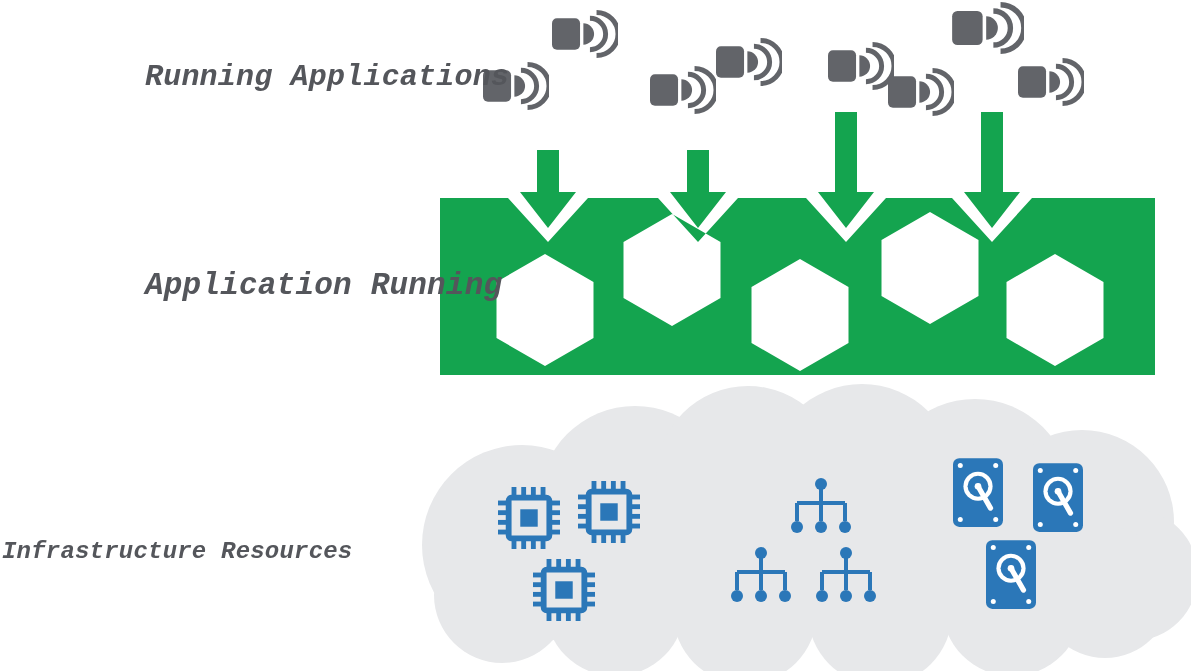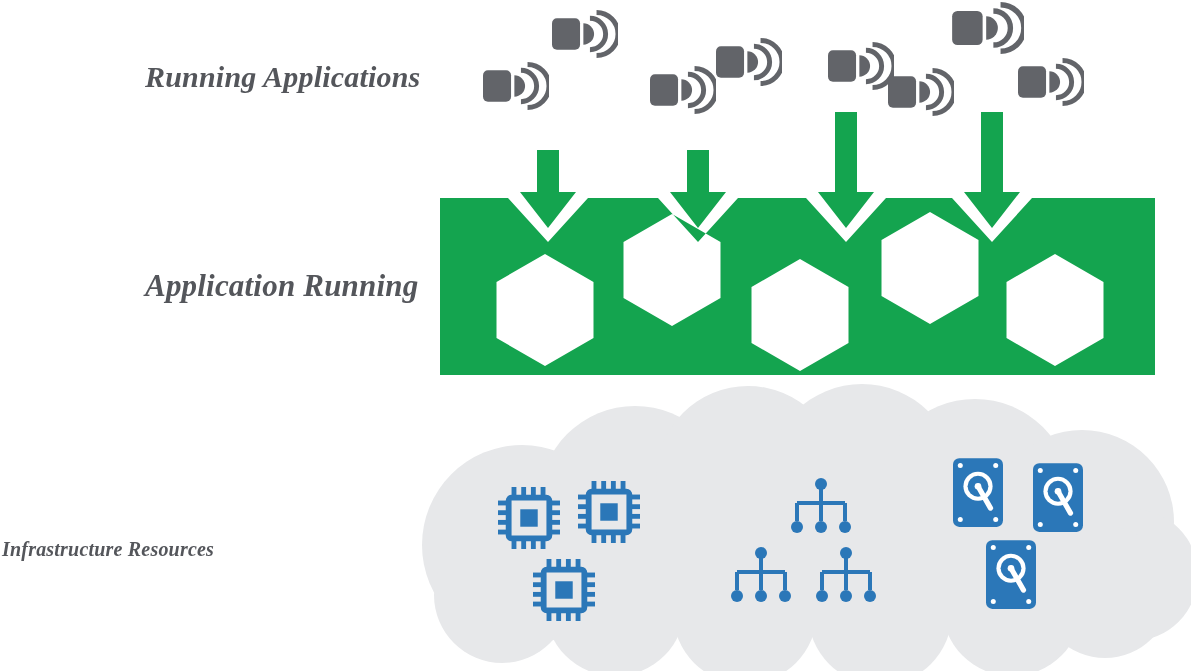--- a/index.html
+++ b/index.html
@@ -1,34 +1,34 @@
 <!DOCTYPE html>
 <html style="--c-green: #14a44f; --c-icon-gray: #626469; --c-text: #54565b; --c-blue: #2b77b8; --c-cloud: #e7e8ea; --c-background: #ffffff;"><head>
 <meta charset="utf-8">
 <style>
   html,body{margin:0;padding:0;background:#fff;}
   .stage{
     position:relative;
     width:1191px;height:671px;
     overflow:hidden;
     background:var(--c-background,#ffffff);
-    font-family:Liberation Serif, serif;
+    font-family:Liberation Mono, monospace;
   }
   .diagram-svg{position:absolute;left:0;top:0;width:1191px;height:671px;display:block;}
   .label{
     position:absolute;
     font-style:italic;
     font-weight:700;
     color:var(--c-text,#54565b);
     white-space:nowrap;
     letter-spacing:0.2px;
   }
   .label-running{left:145px;top:60px;font-size:30px;}
   .label-cluster{left:145px;top:268px;font-size:31px;}
-  .label-infra{left:2px;top:538px;font-size:20px;}
+  .label-infra{left:2px;top:538px;font-size:24px;}
   .c-green{color:var(--c-green,#14a44f);}
   .c-gray{color:var(--c-icon-gray,#626469);}
   .c-blue{color:var(--c-blue,#2b77b8);}
   .c-cloud{color:var(--c-cloud,#e7e8ea);}
 </style>
 </head>
 <body>
 
 <div class="stage">
 

